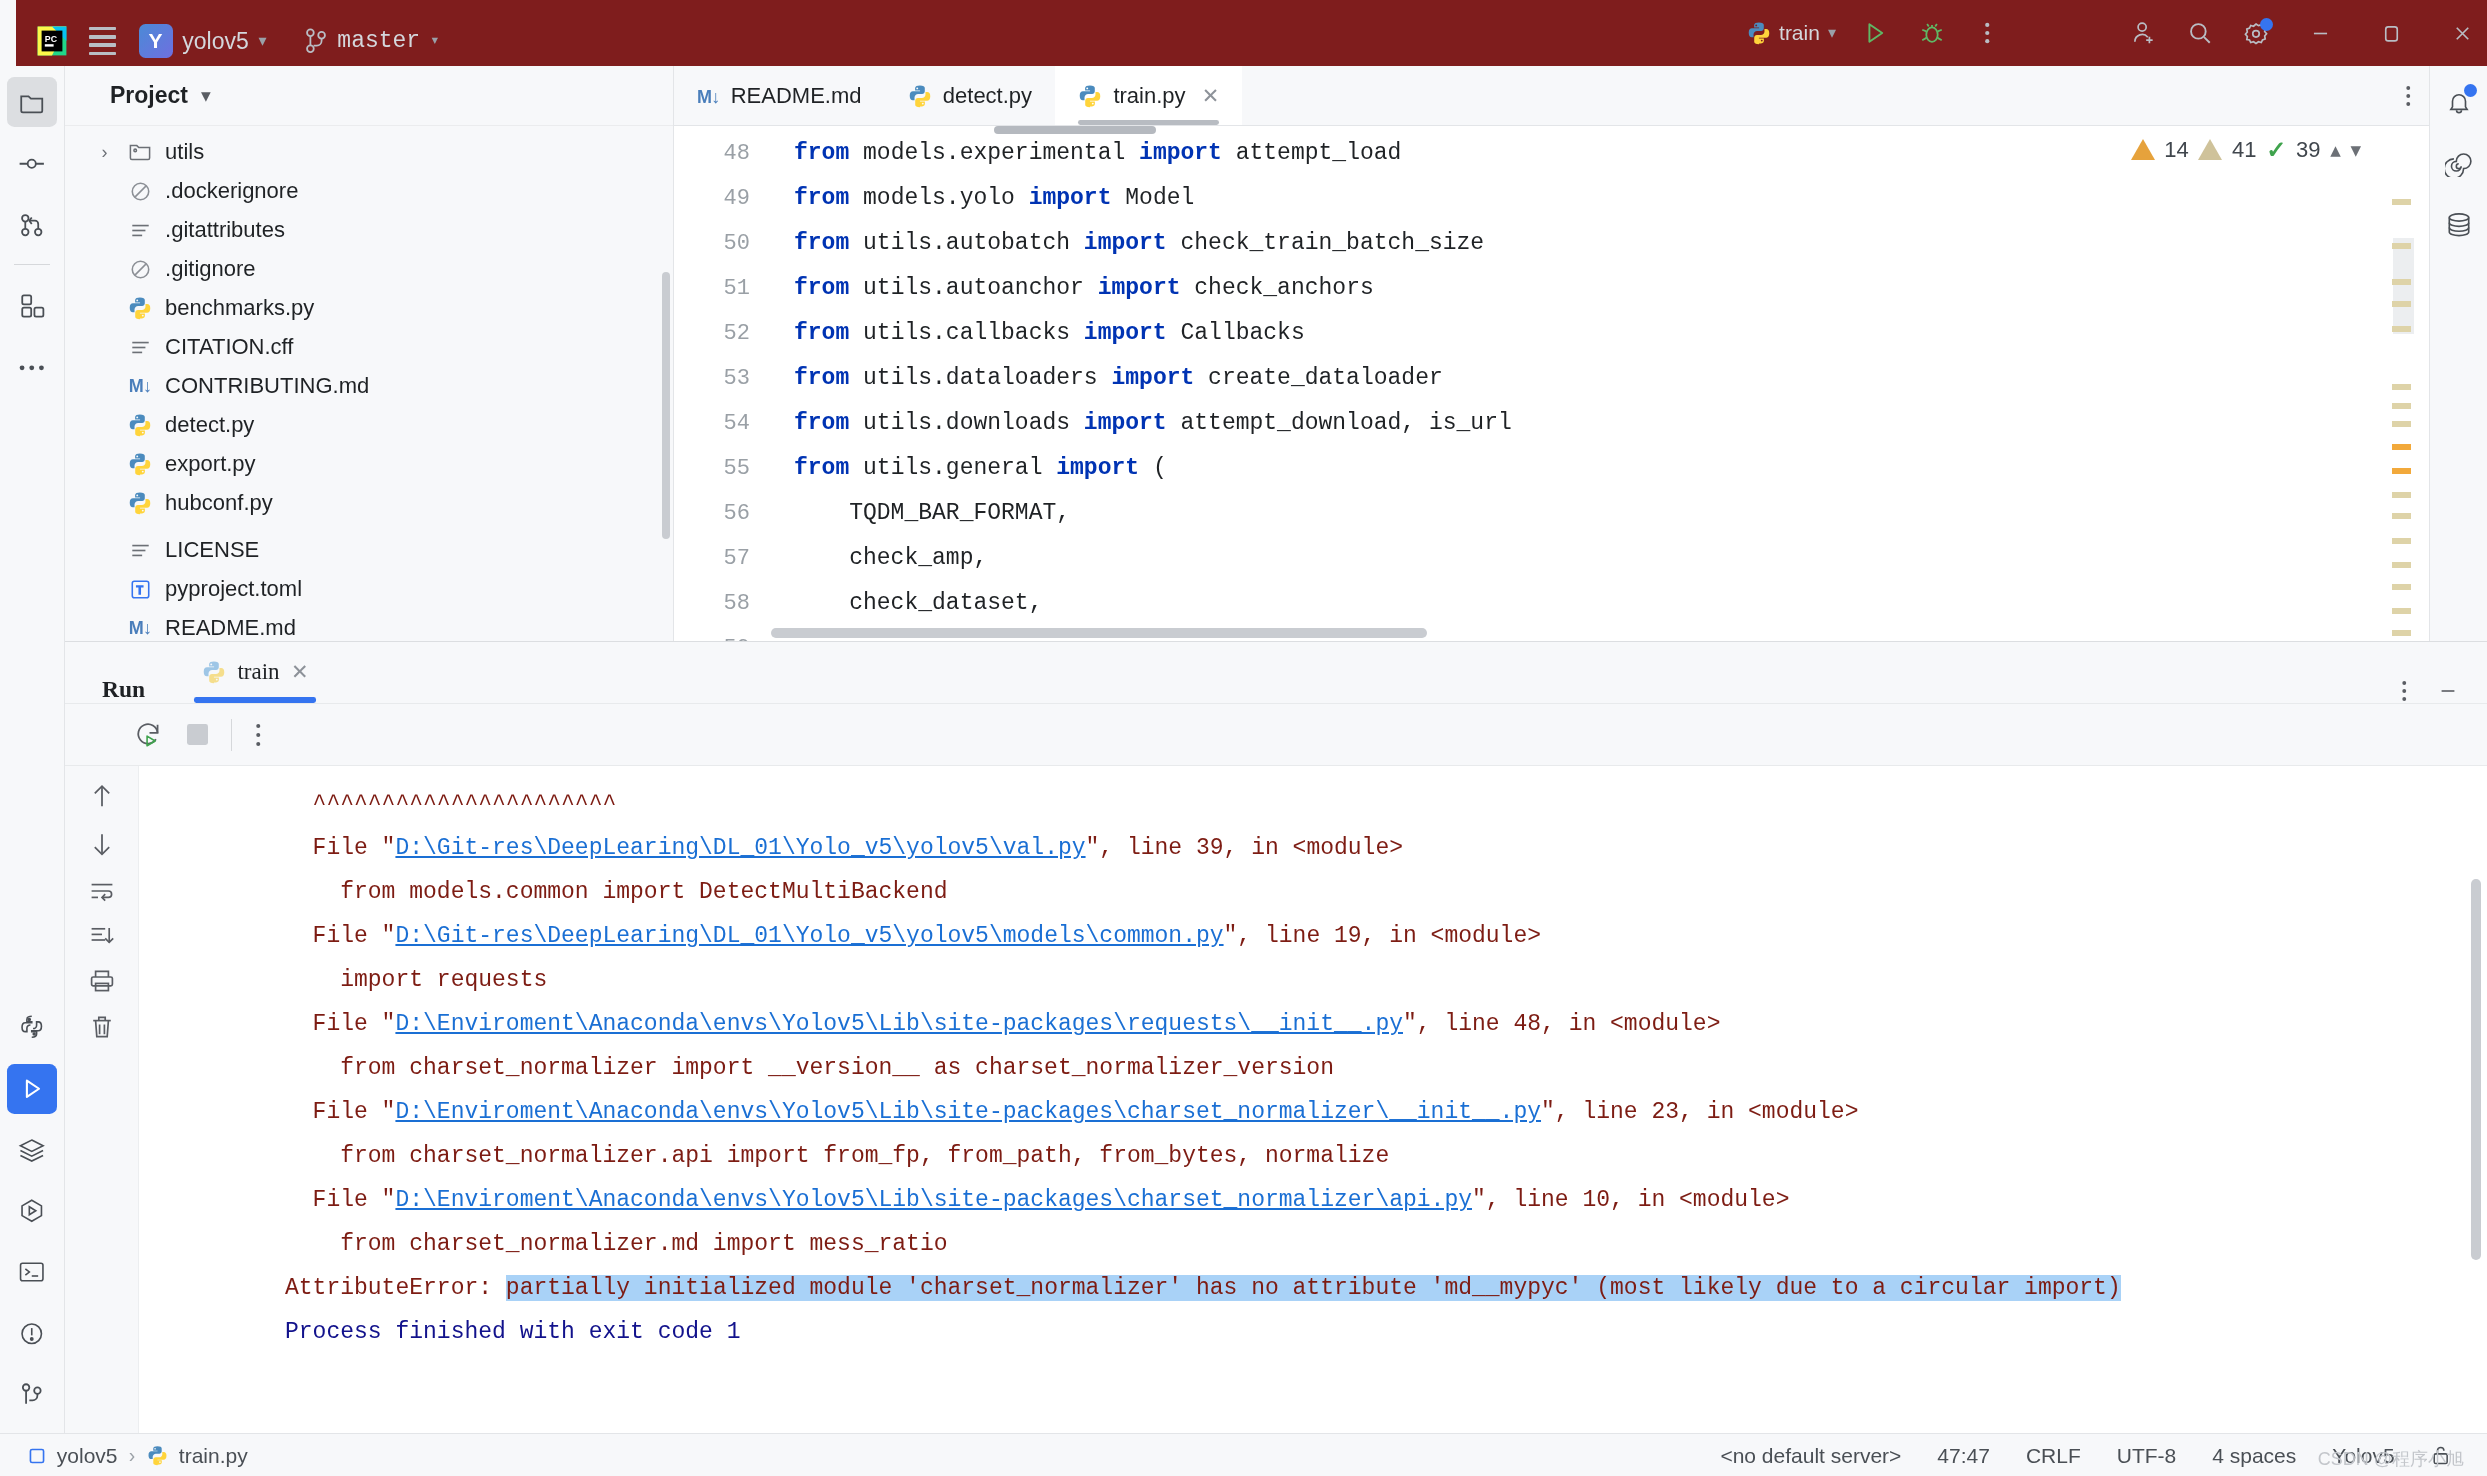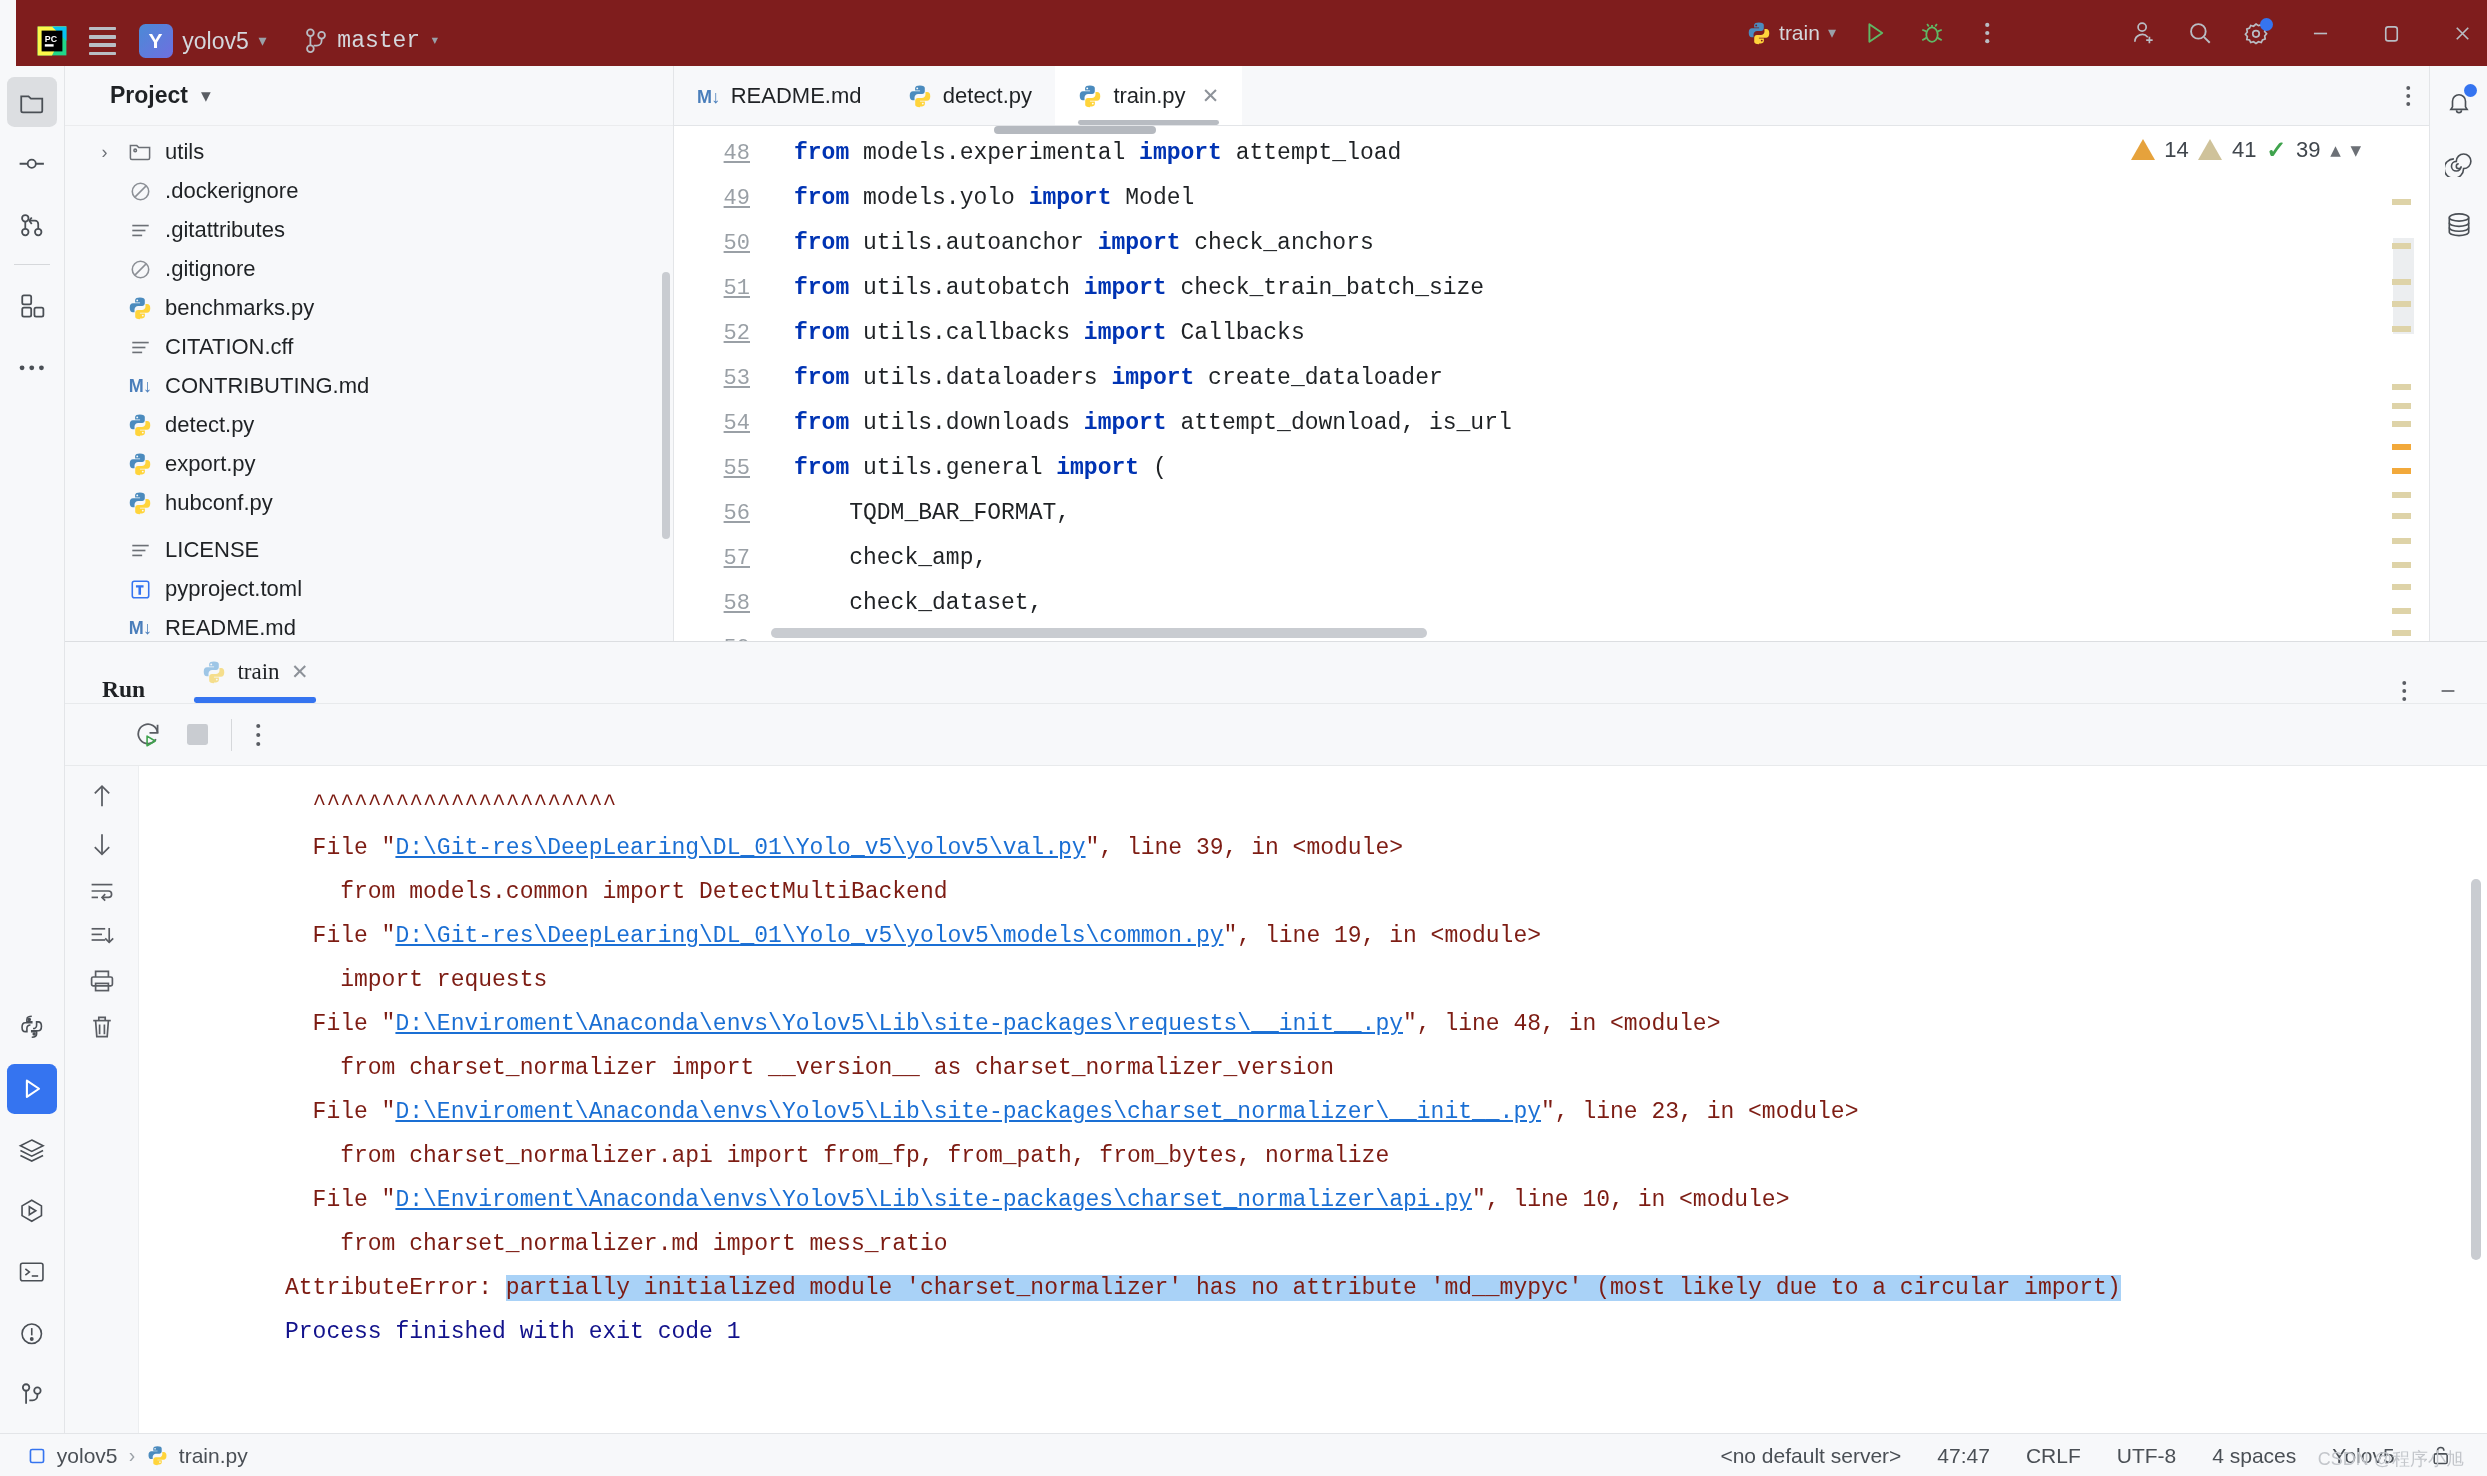--- a/index.html
+++ b/index.html
@@ -112,21 +112,21 @@
     content:''; position:absolute; left: 23px; right: 23px; bottom: 0; height: 4.9px;
     background: #b8bcc2; border-radius: 2.4px;
   }
   .etab .close { color: #8d9299; font-size: 21px; margin-left: 4.9px; }
   .tab-menu { margin-left: auto; display:flex; align-items:center; padding-right: 18px; color:#5a5d63; font-size:24px;}
 
   .code-wrap { flex: 1; position: relative; overflow: hidden; background:#fff; }
   .code-inner { display: flex; }
   .gutter { width: 97px; flex-shrink: 0; padding-top: 4.9px; }
   .gline { height: 45px; line-height: 45px; text-align: right; padding-right: 21px;
-           font-family: "Liberation Mono", monospace; font-size: 22px; color: #9aa0a6; text-decoration: underline; }
+           font-family: "Liberation Mono", monospace; font-size: 22px; color: #9aa0a6; }
   .codecol { flex: 1; padding-top: 4.9px; padding-left: 23px; }
   .cline { height: 45px; line-height: 45px; font-family: "Liberation Mono", monospace;
            font-size: 23px; color: #1f2225; white-space: pre; }
   .kw { color: #0033b3; font-weight: bold; }
 
   .inspect {
     position: absolute; top: 9.7px; right: 68px; display: flex; align-items: center; gap: 9.7px;
     font-size: 22px; color: #40464d;
   }
   .warn-tri { width:0;height:0;border-left:12px solid transparent;border-right:12px solid transparent;
@@ -606,22 +606,22 @@
           <div class="gline">54</div>
           <div class="gline">55</div>
           <div class="gline">56</div>
           <div class="gline">57</div>
           <div class="gline">58</div>
           <div class="gline">59</div>
         </div>
       <div class="codecol" id="codecol">
           <div class="cline"><span class="kw">from</span> models.experimental <span class="kw">import</span> attempt_load</div>
           <div class="cline"><span class="kw">from</span> models.yolo <span class="kw">import</span> Model</div>
+          <div class="cline"><span class="kw">from</span> utils.autobatch <span class="kw">import</span> check_train_batch_size</div>
           <div class="cline"><span class="kw">from</span> utils.autoanchor <span class="kw">import</span> check_anchors</div>
-          <div class="cline"><span class="kw">from</span> utils.autobatch <span class="kw">import</span> check_train_batch_size</div>
           <div class="cline"><span class="kw">from</span> utils.callbacks <span class="kw">import</span> Callbacks</div>
           <div class="cline"><span class="kw">from</span> utils.dataloaders <span class="kw">import</span> create_dataloader</div>
           <div class="cline"><span class="kw">from</span> utils.downloads <span class="kw">import</span> attempt_download, is_url</div>
           <div class="cline"><span class="kw">from</span> utils.general <span class="kw">import</span> (</div>
           <div class="cline">    TQDM_BAR_FORMAT,</div>
           <div class="cline">    check_amp,</div>
           <div class="cline">    check_dataset,</div>
         </div>
     </div>
 

